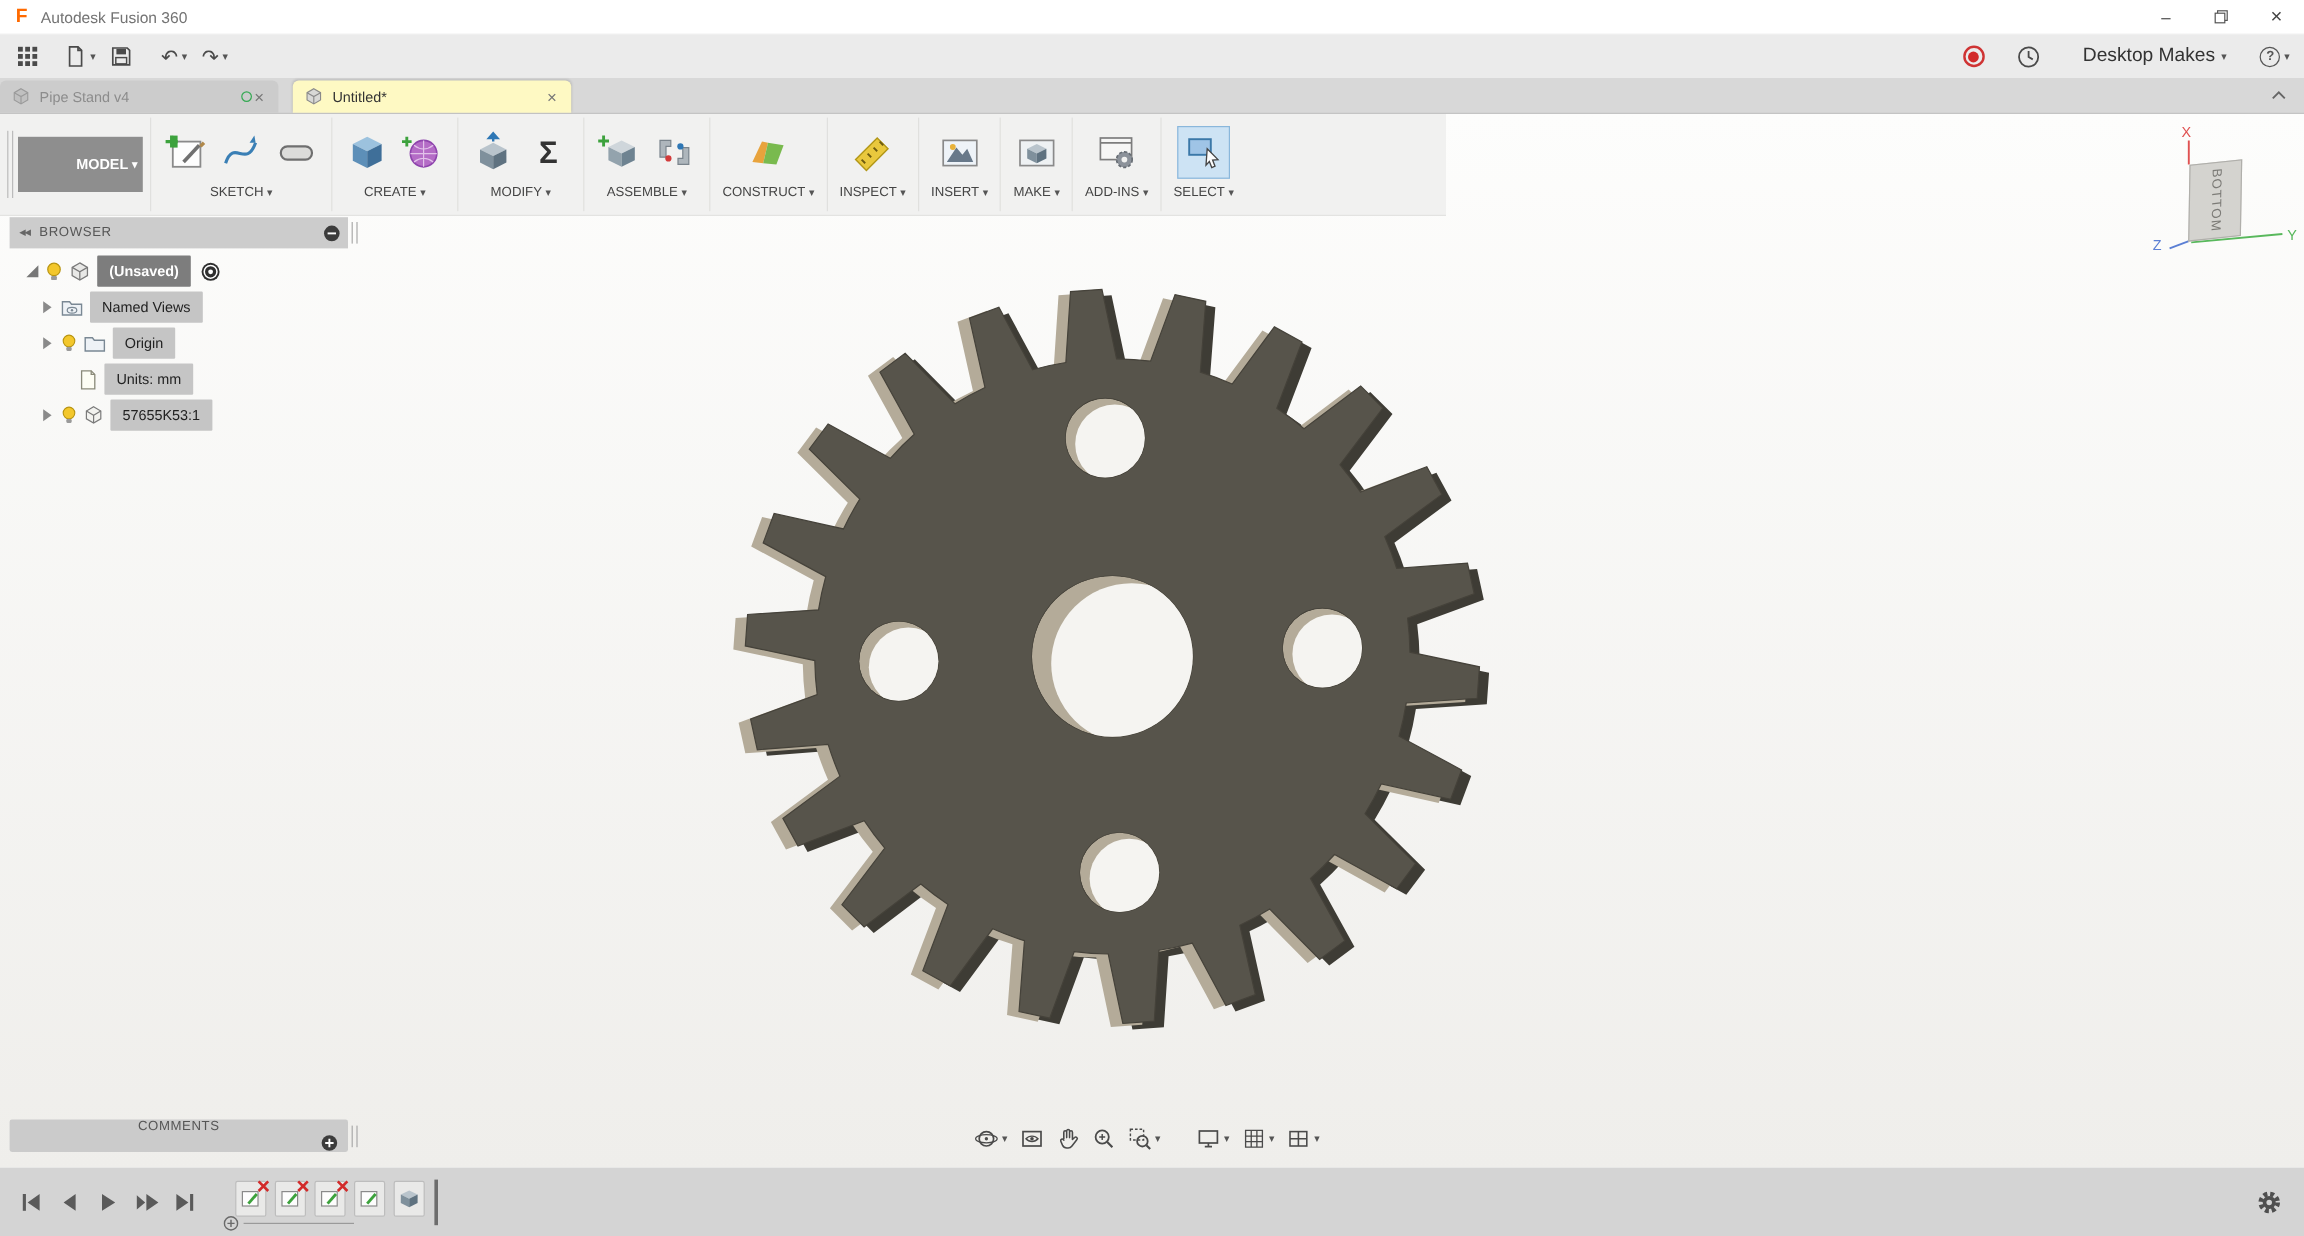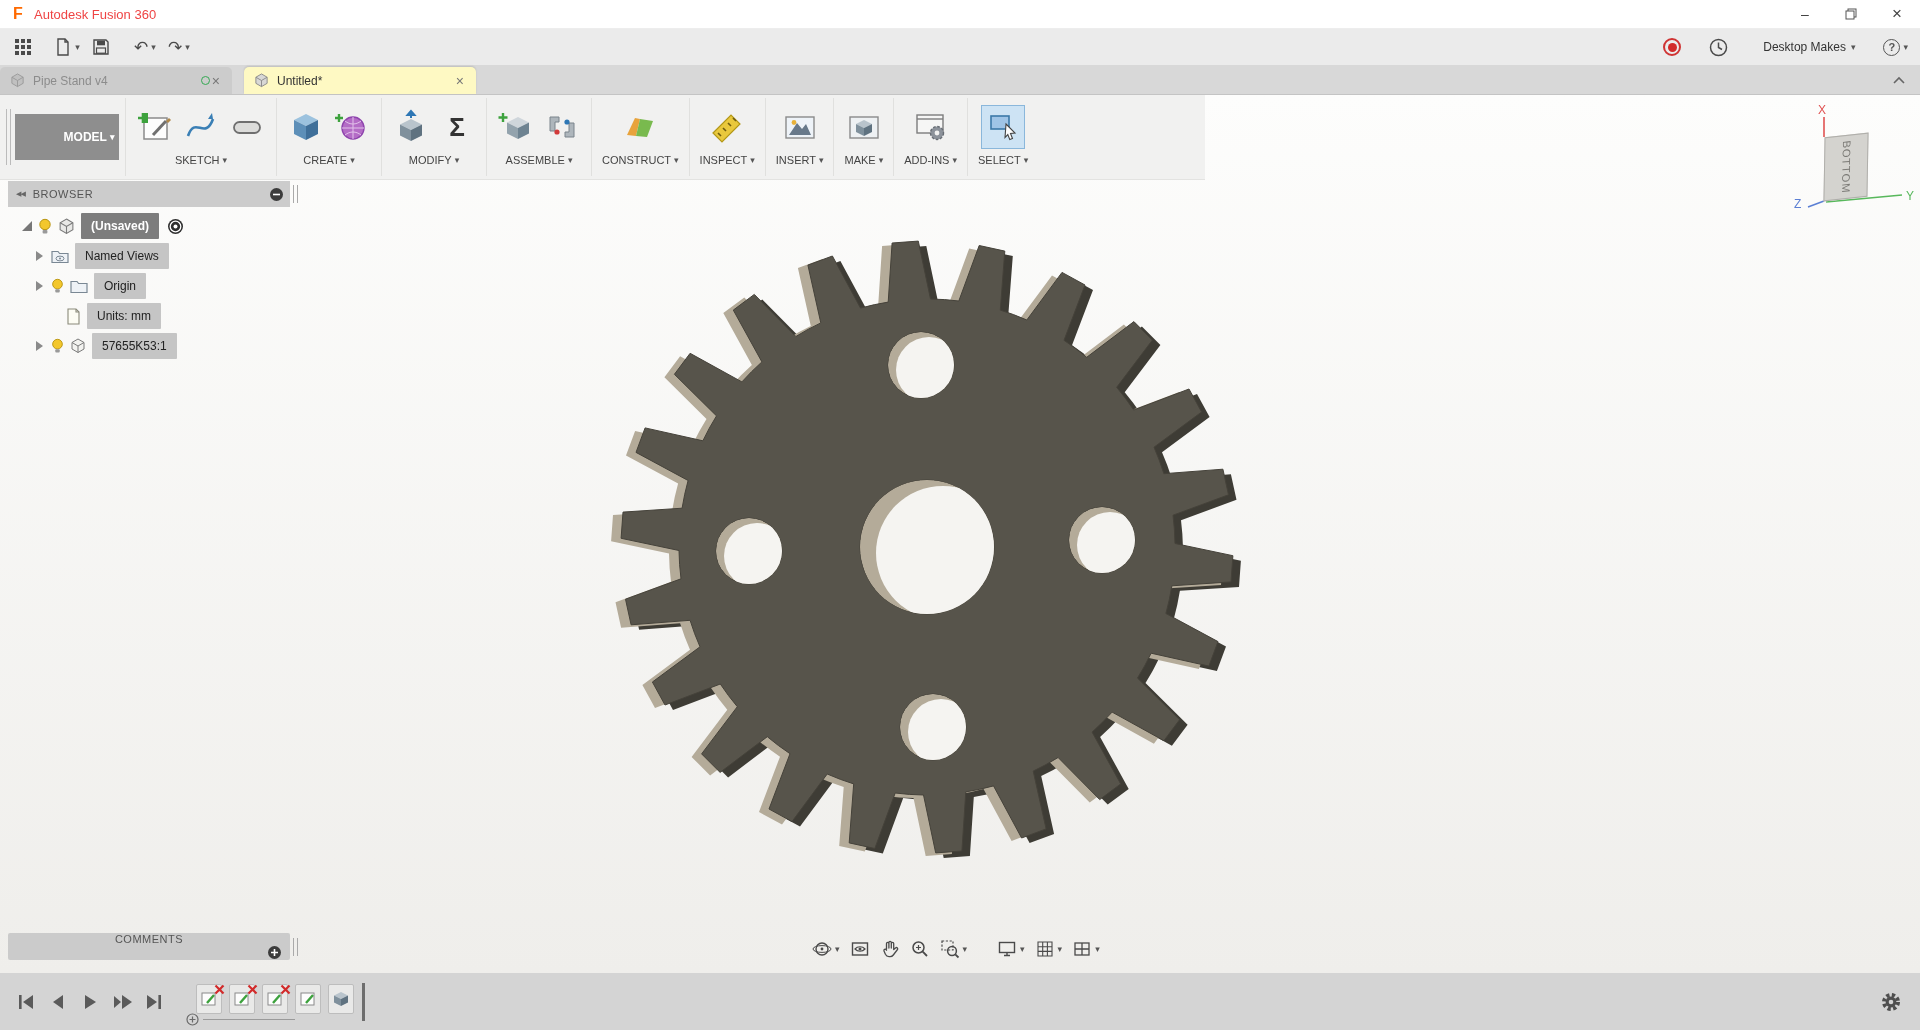--- a/index.html
+++ b/index.html
@@ -6,37 +6,37 @@
   html,body { width:1920px; height:1030px; overflow:hidden;
     font-family:"Liberation Sans", sans-serif; background:#fff; color:#333;
     -webkit-font-smoothing:antialiased; }
   #app { position:relative; width:1920px; height:1030px; background:#fff; }
 
   
   .titlebar { height:29px; background:#ffffff; display:flex; align-items:center;
     border-bottom:1px solid #ededed; }
   .logo-f { width:18px; height:18px; margin:0 7px 0 9px; display:flex; align-items:center;
     justify-content:center; font-weight:bold; font-size:16px; color:#ff6a00; }
-  .app-title { font-size:13px; color:#ef4444; }
+  .app-title { font-size:13px; color:#737373; }
   .win-btns { margin-left:auto; display:flex; height:100%; }
   .win-btn { width:46px; height:100%; display:flex; align-items:center; justify-content:center;
     font-size:14px; color:#444; cursor:default; }
 
   
   .qat { height:36px; background:#ebebeb; display:flex; align-items:center; padding:0 8px; }
   .qat-btn { height:30px; min-width:30px; display:flex; align-items:center; justify-content:center;
     margin-right:4px; border-radius:2px; color:#4a4a4a; }
   .qat-sep { width:10px; }
   .caret { font-size:9px; color:#555; margin-left:3px; }
   .glyph-arrow { font-size:17px; line-height:1; color:#4a4a4a; }
   .qat-right { margin-left:auto; display:flex; align-items:center; }
   .rec-btn { width:18px; height:18px; border:2px solid #cf3333; border-radius:50%;
     display:flex; align-items:center; justify-content:center; margin-right:22px; }
   .rec-dot { width:9px; height:9px; background:#d22a2a; border-radius:50%; }
-  .dm-label { font-size:12px; color:#333; margin:0 2px 0 26px; }
+  .dm-label { font-size:16px; color:#333; margin:0 2px 0 26px; }
   .help-circle { width:17px; height:17px; border:1.5px solid #555; border-radius:50%;
     display:flex; align-items:center; justify-content:center; font-size:11px; font-weight:bold;
     color:#555; margin-left:24px; }
 
   
   .tabbar { height:30px; background:#d8d8d8; display:flex; align-items:flex-end; 
     border-bottom:1px solid #c4c4c4; }
   .doc-tab { height:27px; display:flex; align-items:center; padding:0 10px; margin-right:12px;
     border-radius:5px 5px 0 0; font-size:12px; min-width:232px; }
   .doc-tab.inactive { background:#cccccc; color:#8c8c8c; }

